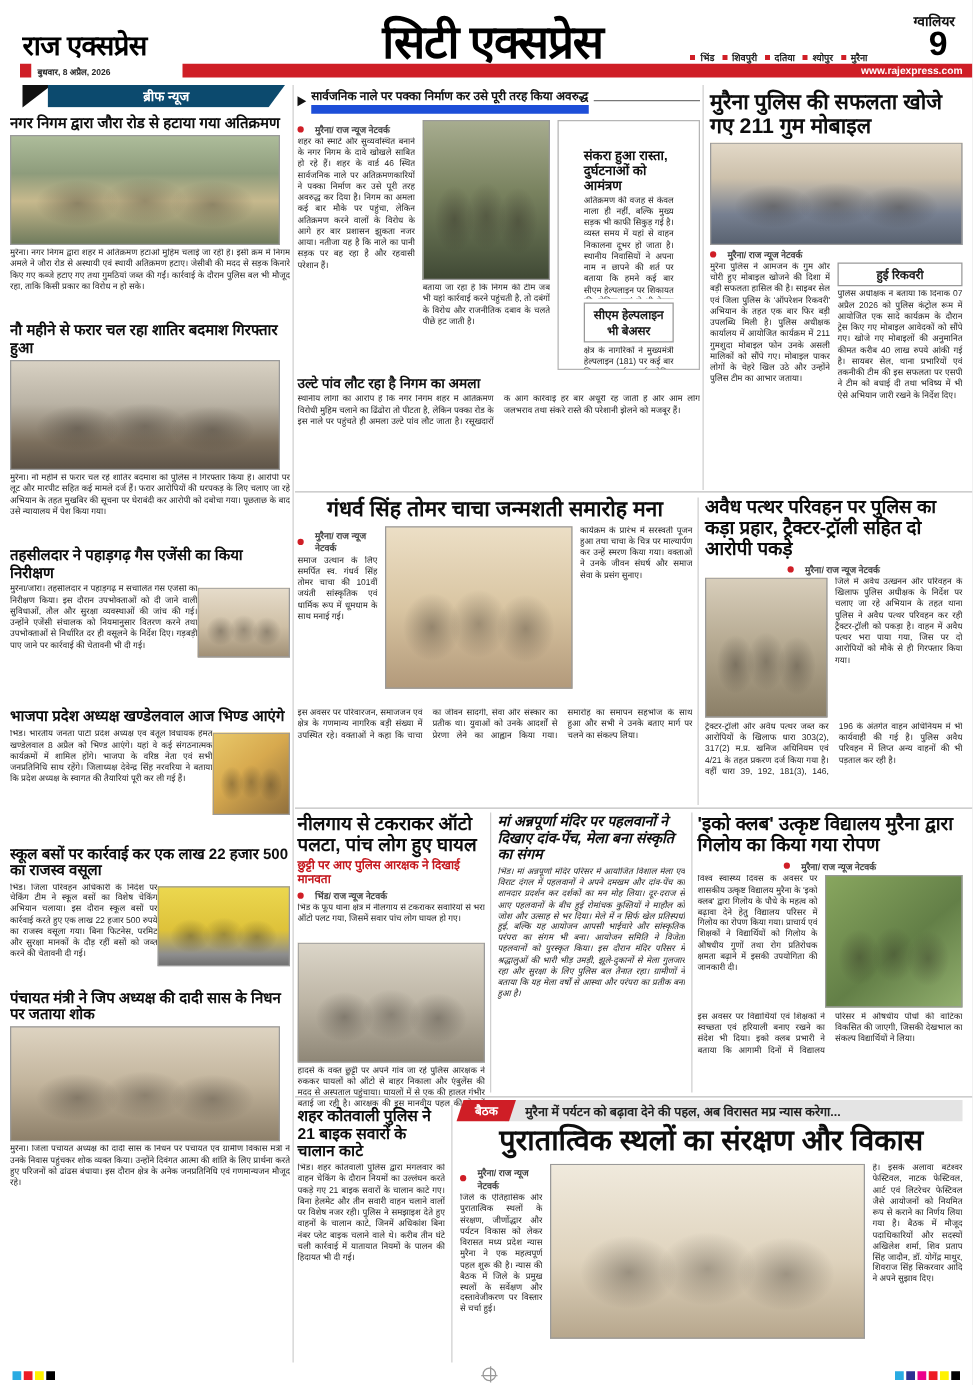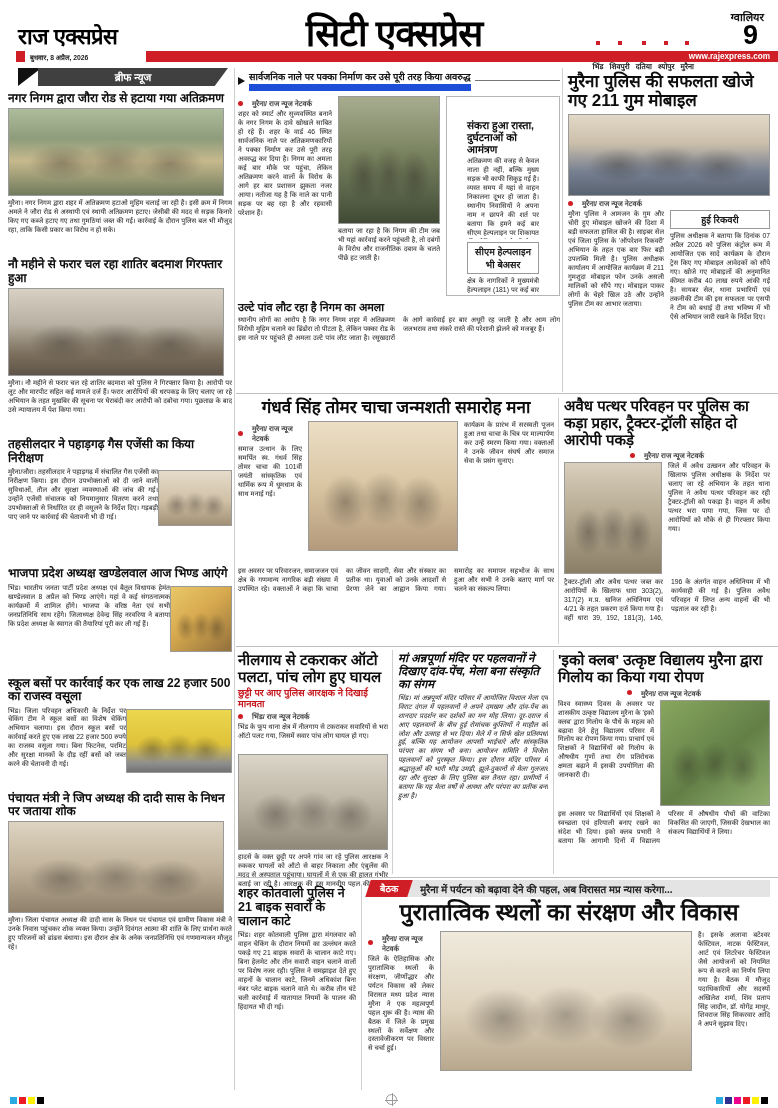--- a/index.html
+++ b/index.html
@@ -47,28 +47,28 @@
   .datebox{position:absolute;left:16px;top:51px;width:9px;height:11px;background:#cf1e26;}
   .datetxt{position:absolute;left:30px;top:53px;font-size:6.8px;font-weight:bold;color:#222;}
   .redbar{position:absolute;left:146px;right:0;top:51px;height:11px;background:#cf1e26;
           display:flex;align-items:center;justify-content:flex-end;padding-right:8px;box-sizing:border-box;}
   .website{color:#fff;font-size:8.2px;font-weight:bold;}
   .masthead{position:absolute;left:229px;top:6px;width:330px;text-align:center;
             font-size:37px;font-weight:800;color:#000;letter-spacing:-1px;}
   .edition{position:absolute;right:14px;top:9px;font-size:11px;font-weight:800;color:#111;}
   .pagenum{position:absolute;right:20px;top:20px;font-size:27px;font-weight:800;color:#000;}
   .cities{position:absolute;right:84px;top:41px;display:flex;gap:6px;font-size:7.4px;font-weight:bold;color:#222;}
-  .cities span{display:flex;align-items:center;gap:16px;flex-direction:column;}
+  .cities span{display:flex;align-items:center;gap:4px;}
   .cities i{width:4px;height:4px;background:#cf1e26;display:inline-block;}
   
   .brief-col{position:absolute;left:8px;top:68px;width:224px;height:1024px;overflow:hidden;}
   .brief-banner{position:relative;height:18px;margin:0 4px 6px 10px;}
   .brief-banner .tri{position:absolute;left:0;top:-2px;width:0;height:0;
       border-top:20px solid #111;border-right:26px solid transparent;}
-  .brief-banner .band{position:absolute;left:20px;right:0;top:0;height:18px;background:#404040;
+  .brief-banner .band{position:absolute;left:20px;right:0;top:0;height:18px;background:#0c4a6e;
       clip-path:polygon(0 0,100% 0,93% 100%,0 100%);
       color:#fff;font-weight:800;font-size:10.5px;display:flex;align-items:center;justify-content:center;}
   .brief-item{margin-bottom:7px;}
   .brief-item .hl{font-size:12px;margin-bottom:3px;}
   .brief-item .photo{margin:2px 0 3px 0;}
   .fl-r{float:right;margin:0 0 2px 4px;}
   
   .kicker-row{display:flex;align-items:center;gap:4px;margin-bottom:3px;}
   .karrow{width:0;height:0;border-left:7px solid #111;border-top:4px solid transparent;border-bottom:4px solid transparent;}
   .ktext{font-size:9.5px;font-weight:bold;color:#111;border-bottom:7px solid #1d4ed8;padding-bottom:1px;}

